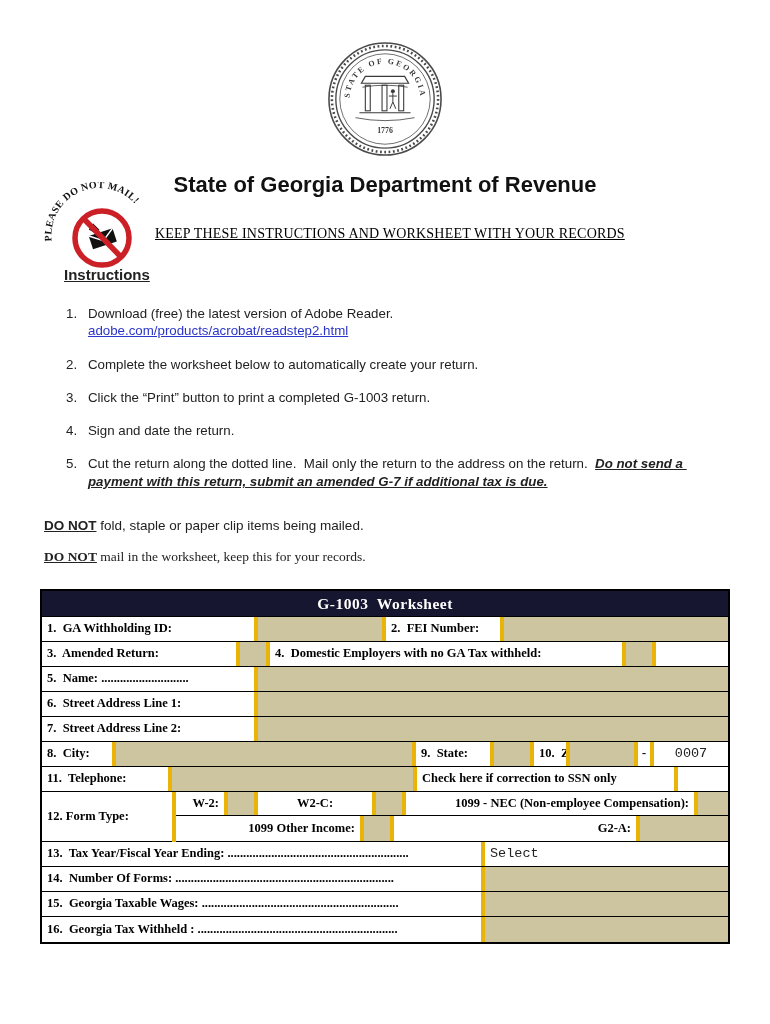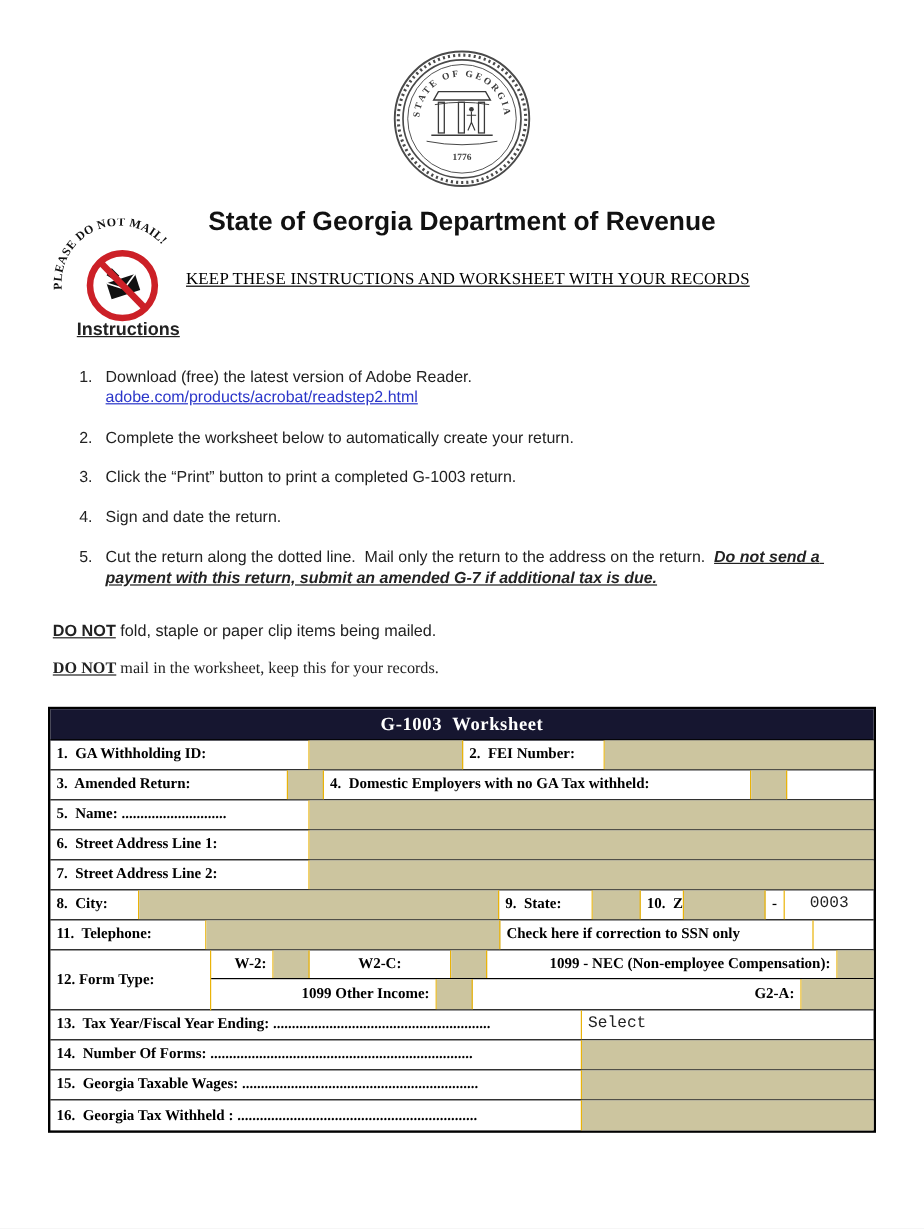--- a/index.html
+++ b/index.html
@@ -34,21 +34,21 @@
   .ws { width:690px; margin:24px auto 0 40px; border:2px solid #000; }
   .ws-header {
     height:26px; line-height:26px; background:var(--header-bg,#161630); color:#fff;
     text-align:center; font-family:"Liberation Serif", serif; font-weight:bold;
     font-size:15.5px; letter-spacing:0.5px; border-bottom:1px solid #000; white-space:pre;
   }
   .ws-row { display:flex; height:25px; border-bottom:1px solid #000; }
   .ws-row.h50 { height:50px; }
   .ws-row:last-child { border-bottom:none; }
   .c {
-    border-right:1px solid #eab308; display:flex; align-items:center;
+    border-right:4px solid #eab308; display:flex; align-items:center;
     padding:0 5px; overflow:hidden; white-space:pre;
   }
   .c.last { border-right:none; flex:1; }
   .lbl { font-family:"Liberation Serif", serif; font-weight:bold; font-size:12.5px; color:#000; }
   .f { background:var(--field-bg,#ccc59f); }
   .rt { justify-content:flex-end; }
   .ctr { justify-content:center; }
   .mono { font-family:"Liberation Mono", monospace; font-weight:normal; font-size:13.5px; color:#222; }
   .col2 { display:flex; flex-direction:column; flex:1; }
   .sub { display:flex; height:25px; }
@@ -165,21 +165,21 @@
     </div>
 
     <div class="ws-row">
       <div class="c lbl" style="width:74px">8.  City:</div>
       <div class="c f" style="width:300px"></div>
       <div class="c lbl" style="width:78px">9.  State:</div>
       <div class="c f" style="width:40px"></div>
       <div class="c lbl" style="width:36px">10.  Zip:</div>
       <div class="c f" style="width:68px"></div>
       <div class="c lbl ctr" style="width:16px">-</div>
-      <div class="c mono ctr last">0003</div>
+      <div class="c mono ctr last">0007</div>
     </div>
 
     <div class="ws-row">
       <div class="c lbl" style="width:130px">11.  Telephone:</div>
       <div class="c f" style="width:245px"></div>
       <div class="c lbl" style="width:261px">Check here if correction to SSN only</div>
       <div class="c last"></div>
     </div>
 
     <div class="ws-row h50">
@@ -189,21 +189,21 @@
           <div class="c lbl rt" style="width:52px">W-2:</div>
           <div class="c f" style="width:30px"></div>
           <div class="c lbl ctr" style="width:118px">W2-C:</div>
           <div class="c f" style="width:30px"></div>
           <div class="c lbl rt" style="width:292px">1099 - NEC (Non-employee Compensation):</div>
           <div class="c f"></div>
         </div>
         <div class="sub">
           <div class="c lbl rt" style="width:188px">1099 Other Income:</div>
           <div class="c f" style="width:30px"></div>
-          <div class="c lbl rt" style="width:274px">G2-A:</div>
+          <div class="c lbl rt" style="width:246px">G2-A:</div>
           <div class="c f"></div>
         </div>
       </div>
     </div>
 
     <div class="ws-row">
       <div class="c lbl" style="width:443px">13.  Tax Year/Fiscal Year Ending: ..........................................................</div>
       <div class="c mono last">Select</div>
     </div>
 

